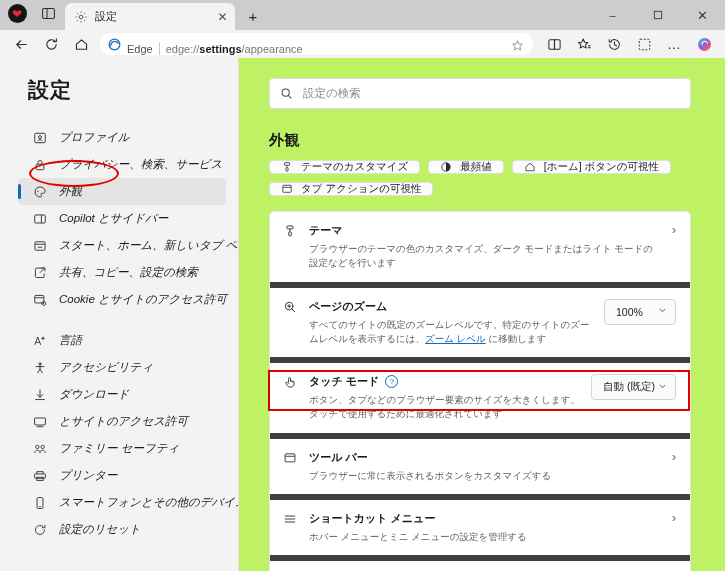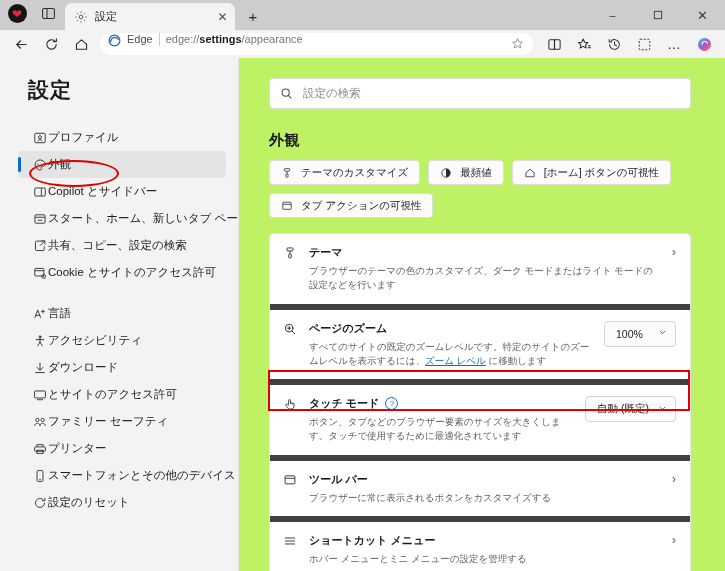--- a/index.html
+++ b/index.html
@@ -93,21 +93,21 @@
     display: flex; align-items: center; justify-content: center;
     border-radius: 4px;
     color: #2f2f2f;
   }
   .omnibox {
     flex: 1 1 auto;
     height: 22px;
     margin: 0 6px 0 4px;
     background: #ffffff;
     border-radius: 11px;
-    display: flex; align-items: flex-start;
+    display: flex; align-items: flex-end;
     padding: 0 6px 0 8px;
     gap: 6px;
     min-width: 0;
   }
   .omni-edge-label {
     font-size: 11px; color: #4d4d4d; white-space: nowrap;
   }
   .omni-sep {
     width: 1px; height: 13px; background: #c8c8c8; flex: 0 0 auto;
   }
@@ -146,26 +146,27 @@
   .settings-title {
     font-size: 21px; font-weight: 700; color: #1b1b1b;
     padding: 0 0 0 28px; margin-bottom: 20px;
     letter-spacing: 1px;
   }
   .nav-list { padding: 0 12px 0 18px; }
   .nav-item {
     position: relative;
     height: 27px;
     display: flex; align-items: center;
-    gap: 0;
+    gap: 11px;
     padding-left: 14px;
     border-radius: 4px;
     font-size: 11.5px;
     color: #1b1b1b;
     white-space: nowrap;
+    font-style: italic;
   }
   .nav-item.selected { background: #e4e4e4; }
   .nav-item.selected::before {
     content: "";
     position: absolute; left: 0; top: 6px;
     width: 3px; height: 15px;
     background: #0f6cbd;
     border-radius: 2px;
   }
   .nav-ico {
@@ -196,21 +197,21 @@
   .search-ico { color: #4a4a4a; display: flex; }
   .search-ph { font-size: 11.5px; color: #8a8a8a; }
 
   .section-title {
     margin-top: 22px; margin-bottom: 10px;
     font-size: 15px; font-weight: 700; color: #1b1b1b;
     letter-spacing: .5px;
   }
   .chips { display: flex; flex-wrap: wrap; gap: 8px; }
   .chip {
-    height: 25px;
+    height: 14px;
     background: #fbfbfb;
     border: 1px solid #dedede;
     border-radius: 4px;
     display: inline-flex; align-items: center;
     gap: 8px;
     padding: 0 11px;
     font-size: 10.5px; color: #1b1b1b;
     white-space: nowrap;
   }
   .chip-ico { display: flex; align-items: center; color: #2b2b2b; }
@@ -259,21 +260,21 @@
     font-size: 8px; line-height: 11px; text-align: center;
     font-weight: 400;
   }
   .select {
     height: 26px;
     min-width: 72px;
     background: #fbfbfb;
     border: 1px solid #d4d4d4;
     border-radius: 4px;
     display: flex; align-items: center; justify-content: space-between;
-    gap: 9px;
+    gap: 3px;
     padding: 0 8px 0 11px;
     font-size: 10.5px; color: #1b1b1b;
     white-space: nowrap;
   }
   .select .caret { font-size: 9px; color: #4a4a4a; }
 
   
   .anno-ellipse {
     position: absolute;
     border: 2px solid #e00000;
@@ -417,20 +418,29 @@
           <span class="nav-ico">
             <svg width="14" height="14" viewBox="0 0 16 16" fill="none" stroke="#313131" stroke-width="1.05">
               <rect x="2" y="2.6" width="12" height="10.8" rx="1.4"></rect>
                 <circle cx="8" cy="7" r="1.7"></circle>
               <path d="M5.3 11.6c.6-1.2 1.6-1.8 2.7-1.8s2.1.6 2.7 1.8"></path>
             </svg>
           </span>
           <span>プロファイル</span>
         </div>
 
+        <div class="nav-item">
+          <span class="nav-ico">
+            <svg width="14" height="14" viewBox="0 0 16 16" fill="none" stroke="#313131" stroke-width="1.05">
+              <rect x="3.6" y="7" width="8.8" height="6.4" rx="1.2"></rect>
+              <path d="M5.6 7V5.3a2.4 2.4 0 0 1 4.8 0V7"></path>
+            </svg>
+          </span>
+          <span>プライバシー、検索、サービス</span>
+        </div>
 
         <div class="nav-item selected">
           <span class="nav-ico">
             <svg width="14" height="14" viewBox="0 0 16 16" fill="none" stroke="#313131" stroke-width="1.05">
               <path d="M8 2.2c3.2 0 5.8 2.2 5.8 5 0 1.6-1.2 2.3-2.4 2.3h-1c-.8 0-1.3.5-1.3 1.2 0 .4.2.7.4 1 .2.3.3.5.3.8 0 .7-.6 1.2-1.5 1.2-3.2 0-5.9-2.6-5.9-5.8S4.8 2.2 8 2.2z"></path>
               <circle cx="5.6" cy="7.2" r=".75" fill="#313131" stroke="none"></circle>
             </svg>
           </span>
           <span>外観</span>
         </div>

